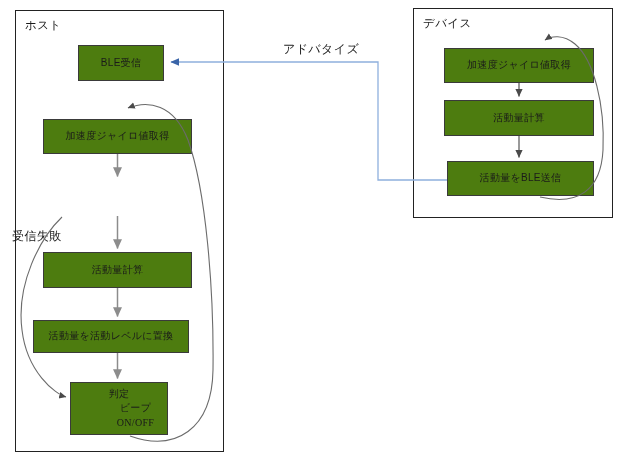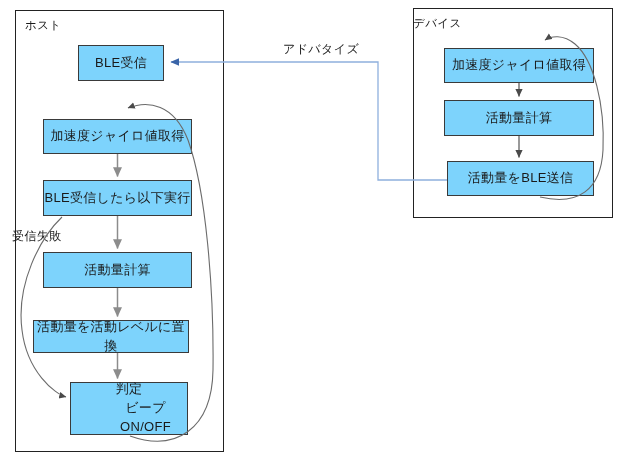--- a/index.html
+++ b/index.html
@@ -26,27 +26,27 @@
   .container-label {
     position: absolute;
     font-size: 11.5px;
     color: #1a1a1a;
     white-space: nowrap;
     letter-spacing: 0.4px;
   }
   .node {
     position: absolute;
     border: 1.2px solid #3a3a3a;
-    background: #7dd3fc;
+    background: #4d7c0f;
     box-sizing: border-box;
     display: flex;
     flex-direction: column;
     align-items: center;
     justify-content: center;
-    font-size: 13px;
+    font-size: 10px;
     color: #1a1a1a;
     letter-spacing: 0.3px;
     line-height: 1.45;
     text-align: center;
   }
   .node .line2 {
     display: block;
     margin-left: 33px;
   }
   .edge-label {
@@ -68,43 +68,40 @@
 </style>
 </head>
 <body>
 
 <div id="canvas">
 
   <div class="container-box" style="left:15px; top:10px; width:209px; height:442px;"></div>
   <div class="container-label" style="left:25px; top:18px;">ホスト</div>
 
   <div class="container-box" style="left:413px; top:8px; width:200px; height:210px;"></div>
-  <div class="container-label" style="left:413px; top:16px;">デバイス</div>
+  <div class="container-label" style="left:423px; top:16px;">デバイス</div>
 
   <div class="node" style="left:78px; top:45px; width:86px; height:36px;">
     <span>BLE受信</span>
   </div>
 
   <div class="node" style="left:43px; top:119px; width:149px; height:35px;">
     <span>加速度ジャイロ値取得</span>
   </div>
 
-  <div class="node" style="left:43px; top:180px; width:149px; height:36px;">
-    <span>BLE受信したら以下実行</span>
-  </div>
 
   <div class="node" style="left:43px; top:252px; width:149px; height:36px;">
     <span>活動量計算</span>
   </div>
 
   <div class="node" style="left:33px; top:320px; width:156px; height:33px;">
     <span>活動量を活動レベルに置換</span>
   </div>
 
-  <div class="node" style="left:70px; top:382px; width:118px; height:53px;">
+  <div class="node" style="left:70px; top:382px; width:98px; height:53px;font-family:Liberation Serif, serif;">
     <span>判定</span>
     <span class="line2">ビープON/OFF</span>
   </div>
 
   <div class="node" style="left:444px; top:48px; width:150px; height:35px;">
     <span>加速度ジャイロ値取得</span>
   </div>
 
   <div class="node" style="left:444px; top:100px; width:150px; height:36px;">
     <span>活動量計算</span>

